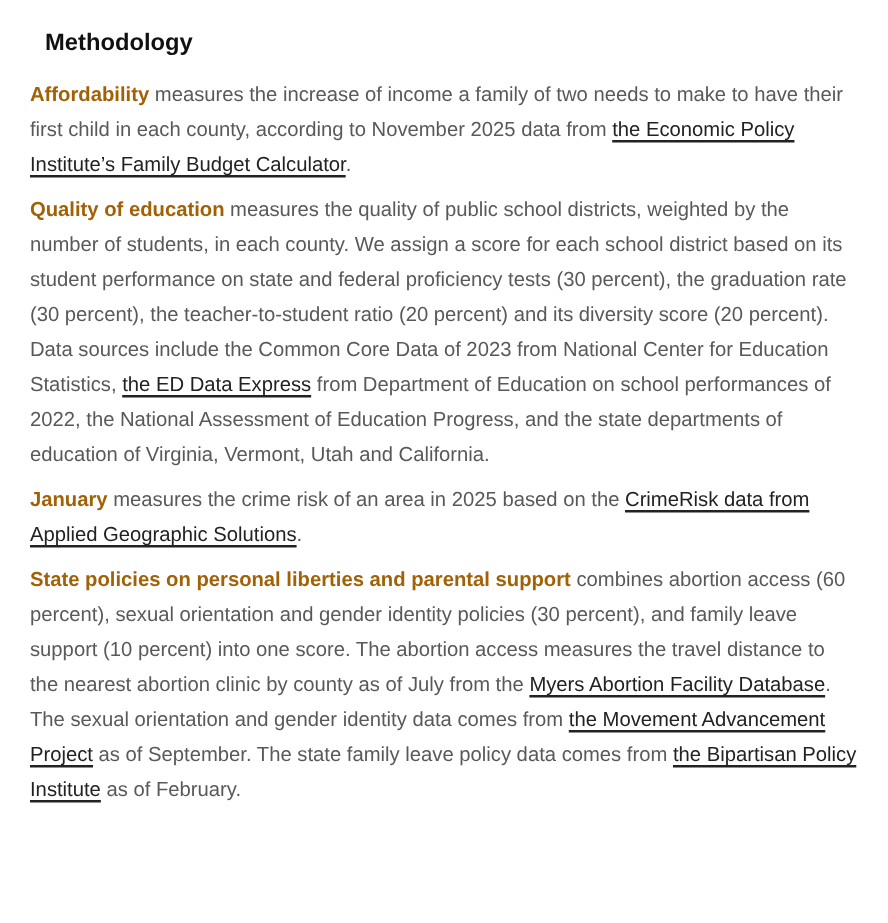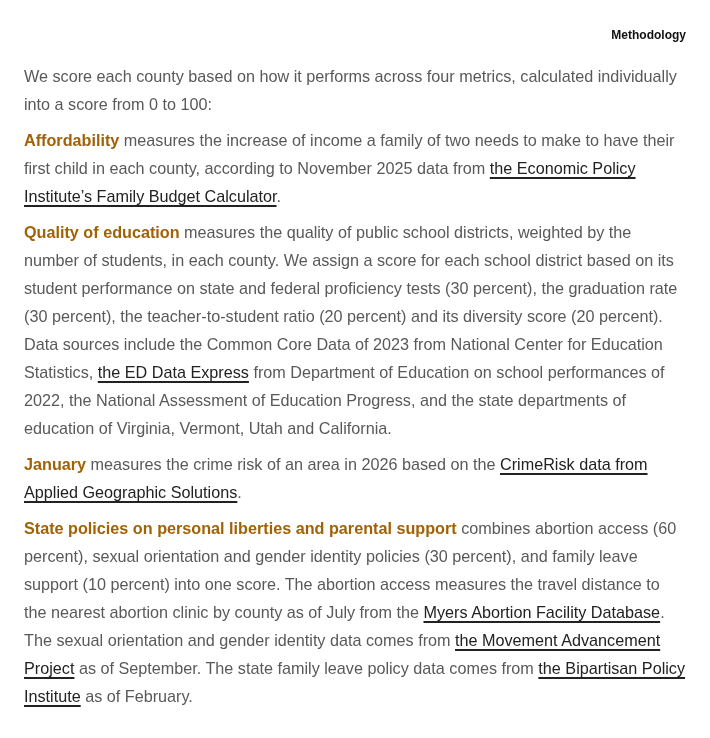--- a/index.html
+++ b/index.html
@@ -11,26 +11,25 @@
       width: 710px;
       height: 738px;
       overflow: hidden;
       font-family: "Liberation Sans", sans-serif;
     }
     .article {
       padding: 24px 24px 0 24px;
       width: 662px;
     }
     .heading {
-      font-size: 12px;
+      font-size: 19px;
       font-weight: bold;
       color: #111111;
-      margin: 0 0 16px 0;
+      margin: 0 0 16px 12px;
       line-height: 22px;
-      text-align: right;
     }
     .para {
       font-size: 16.2px;
       line-height: 28px;
       color: #595959;
       margin: 0 0 8px 0;
     }
     .para b {
       color: #a16207;
       font-weight: bold;
@@ -42,22 +41,21 @@
       text-underline-offset: 3px;
       cursor: pointer;
     }
   </style>
 </head>
 <body>
 
 <div class="article">
   <div class="heading">Methodology</div>
 
-  <p class="para">We score each county based on how it performs across four metrics, calculated individually into a score from 0 to 100:</p>
 
   <p class="para"><b>Affordability</b><span> measures the increase of income a family of two needs to make to have their first child in each county, according to November 2025 data from </span><a class="link">the Economic Policy Institute’s Family Budget Calculator</a><span>.</span></p>
 
   <p class="para"><b>Quality of education</b><span> measures the quality of public school districts, weighted by the number of students, in each county. We assign a score for each school district based on its student performance on state and federal proficiency tests (30 percent), the graduation rate (30 percent), the teacher-to-student ratio (20 percent) and its diversity score (20 percent). Data sources include the Common Core Data of 2023 from National Center for Education Statistics, </span><a class="link">the ED Data Express</a><span> from Department of Education on school performances of 2022, the National Assessment of Education Progress, and the state departments of education of Virginia, Vermont, Utah and California.</span></p>
 
-  <p class="para"><b>January</b><span> measures the crime risk of an area in 2026 based on the </span><a class="link">CrimeRisk data from Applied Geographic Solutions</a><span>.</span></p>
+  <p class="para"><b>January</b><span> measures the crime risk of an area in 2025 based on the </span><a class="link">CrimeRisk data from Applied Geographic Solutions</a><span>.</span></p>
 
   <p class="para"><b>State policies on personal liberties and parental support</b><span> combines abortion access (60 percent), sexual orientation and gender identity policies (30 percent), and family leave support (10 percent) into one score. The abortion access measures the travel distance to the nearest abortion clinic by county as of July from the </span><a class="link">Myers Abortion Facility Database</a><span>. The sexual orientation and gender identity data comes from </span><a class="link">the Movement Advancement Project</a><span> as of September. The state family leave policy data comes from </span><a class="link">the Bipartisan Policy Institute</a><span> as of February.</span></p>
 </div>
 
 </body></html>

